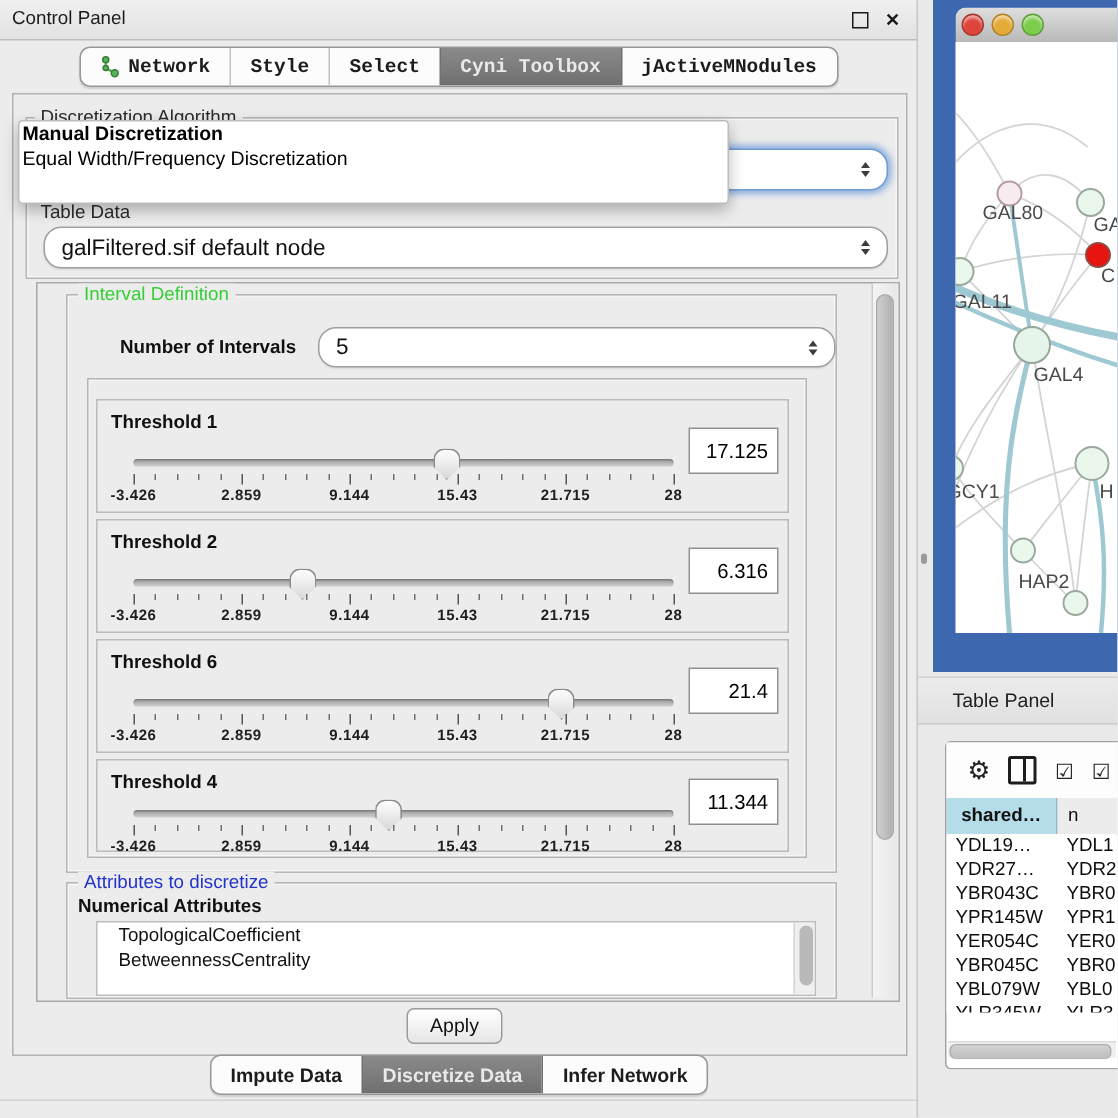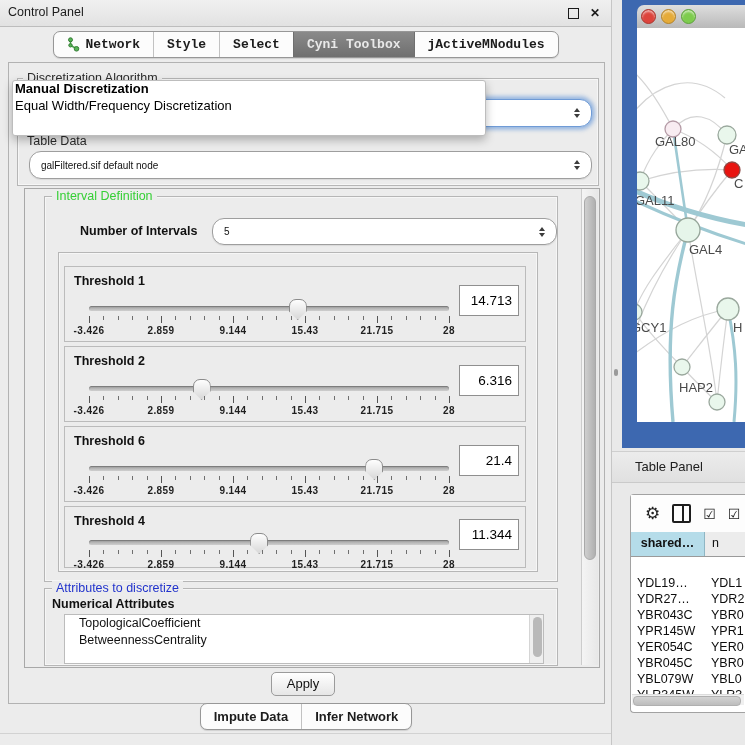--- a/index.html
+++ b/index.html
@@ -27,21 +27,21 @@
   #bottom-tabs{left:0;top:703px;width:612px;}
   
   #content{left:8px;top:62px;width:595px;height:640px;background:#ececec;border:1px solid #b2b2b2;}
   .group{position:absolute;border:1px solid #b6b6b6;box-shadow:inset 0 0 0 1px #f6f6f6;}
   .group-title{position:absolute;background:#ececec;padding:0 4px;font-size:12.5px;white-space:nowrap;}
   .t-black{color:#2b2b2b;}
   .t-green{color:#35cf35;}
   .t-blue{color:#2233cc;}
   
   .combo{position:absolute;background:#fff;border:1px solid #9e9e9e;border-radius:12px;
-         font-size:10px;color:#101010;display:flex;align-items:center;padding:0 28px 0 11px;
+         font-size:15px;color:#101010;display:flex;align-items:center;padding:0 28px 0 11px;
          box-shadow:0 1px 1px rgba(0,0,0,.08);}
   .combo.focused{border-color:#6f9bd6;box-shadow:0 0 4px 2.5px rgba(96,148,216,.65);}
   .spin{position:absolute;right:11px;top:50%;transform:translateY(-50%);display:flex;
         flex-direction:column;gap:2px;}
   .spin i{display:block;width:0;height:0;border-left:3.5px solid transparent;border-right:3.5px solid transparent;}
   .spin i.up{border-bottom:4.5px solid #3c3c3c;}
   .spin i.dn{border-top:4.5px solid #3c3c3c;}
   
   #algo-popup{left:12px;top:80px;width:472px;height:54px;background:#fff;border:1px solid #bdbdbd;
               border-radius:3px;box-shadow:0 4px 10px rgba(0,0,0,.28);z-index:30;font-size:13px;}
@@ -95,21 +95,21 @@
   #tbl-win{left:630px;top:494px;width:115px;height:217px;background:#fff;border:1px solid #a2a2a2;
            border-right:none;border-top-left-radius:4px;border-bottom-left-radius:4px;}
   #tbl-toolbar{left:631px;top:495px;width:114px;height:37px;background:#fdfdfd;display:flex;align-items:center;gap:12px;padding-left:14px;box-sizing:border-box;}
   .tool-ic{font-size:17px;color:#222;line-height:1;}
   .split-ic{width:15px;height:15px;border:2px solid #1d1d1d;border-radius:2px;position:relative;}
   .split-ic::after{content:"";position:absolute;left:50%;top:0;width:2px;height:100%;background:#1d1d1d;}
   .chk-ic{font-size:14px;color:#222;}
   #tbl-header{left:631px;top:532px;width:114px;height:24px;display:flex;border-bottom:1px solid #9a9a9a;font-size:12.5px;}
   #tbl-header .hc1{width:73px;background:#b5dce9;border-right:1px solid #8fb6c4;text-align:center;line-height:23px;color:#111;font-weight:bold;}
   #tbl-header .hc2{flex:1;background:#ececec;padding-left:7px;line-height:23px;color:#111;overflow:hidden;}
-  #tbl-body{left:631px;top:576px;width:114px;height:119px;overflow:hidden;background:#fff;}
+  #tbl-body{left:631px;top:556px;width:114px;height:119px;overflow:hidden;background:#fff;}
   .trow{display:flex;height:16px;font-size:12.5px;color:#0d0d0d;}
   .trow .c1{width:73px;padding-left:6px;box-sizing:border-box;white-space:nowrap;overflow:hidden;}
   .trow .c2{flex:1;padding-left:7px;white-space:nowrap;overflow:hidden;}
   #hscroll{left:632px;top:694px;width:112px;height:10px;background:#f0f0f0;border-top:1px solid #dcdcdc;}
   #hscroll .hthumb{position:absolute;left:1px;top:1px;width:106px;height:8px;background:linear-gradient(#d3d3d3,#bdbdbd);border-radius:4px;border:1px solid #b0b0b0;}
 </style>
 </head>
 <body>
 
 <div id="left-panel" class="abs">
@@ -228,21 +228,21 @@
         </div>
       <div class="tick-labels">
           <span class="tick-label" style="left: 0%;">-3.426</span>
           <span class="tick-label" style="left: 20%;">2.859</span>
           <span class="tick-label" style="left: 40%;">9.144</span>
           <span class="tick-label" style="left: 60%;">15.43</span>
           <span class="tick-label" style="left: 80%;">21.715</span>
           <span class="tick-label" style="left: 100%;">28</span>
         </div>
     </div>
-    <div class="value-box">14.713</div>
+    <div class="value-box">17.125</div>
   </div>
   <div class="threshold-panel" style="top:346px;">
     <span class="tlabel">Threshold 2</span>
     <div class="slider">
       <div class="track"></div>
       <div class="thumb" style="left: calc(31% - 8px);"></div>
       <div class="ticks">
           <i class="tick major" style="left: 0%;"></i>
           <i class="tick" style="left: 4%;"></i>
           <i class="tick" style="left: 8%;"></i>
@@ -380,20 +380,23 @@
       <div class="li">TopologicalCoefficient</div>
       <div class="li">BetweennessCentrality</div>
     </div>
 
   <div id="apply-btn" class="abs">Apply</div>
 
   <div id="bottom-tabs" class="abs seg-bar">
     <div class="seg">
       <div class="tab">
           <span>Impute Data</span>
+        </div>
+      <div class="tab active">
+          <span>Discretize Data</span>
         </div>
       <div class="tab">
           <span>Infer Network</span>
         </div>
     </div>
   </div>
   <div id="bottom-line" class="abs"></div>
 </div>
 
 <div id="divider" class="abs"></div>

